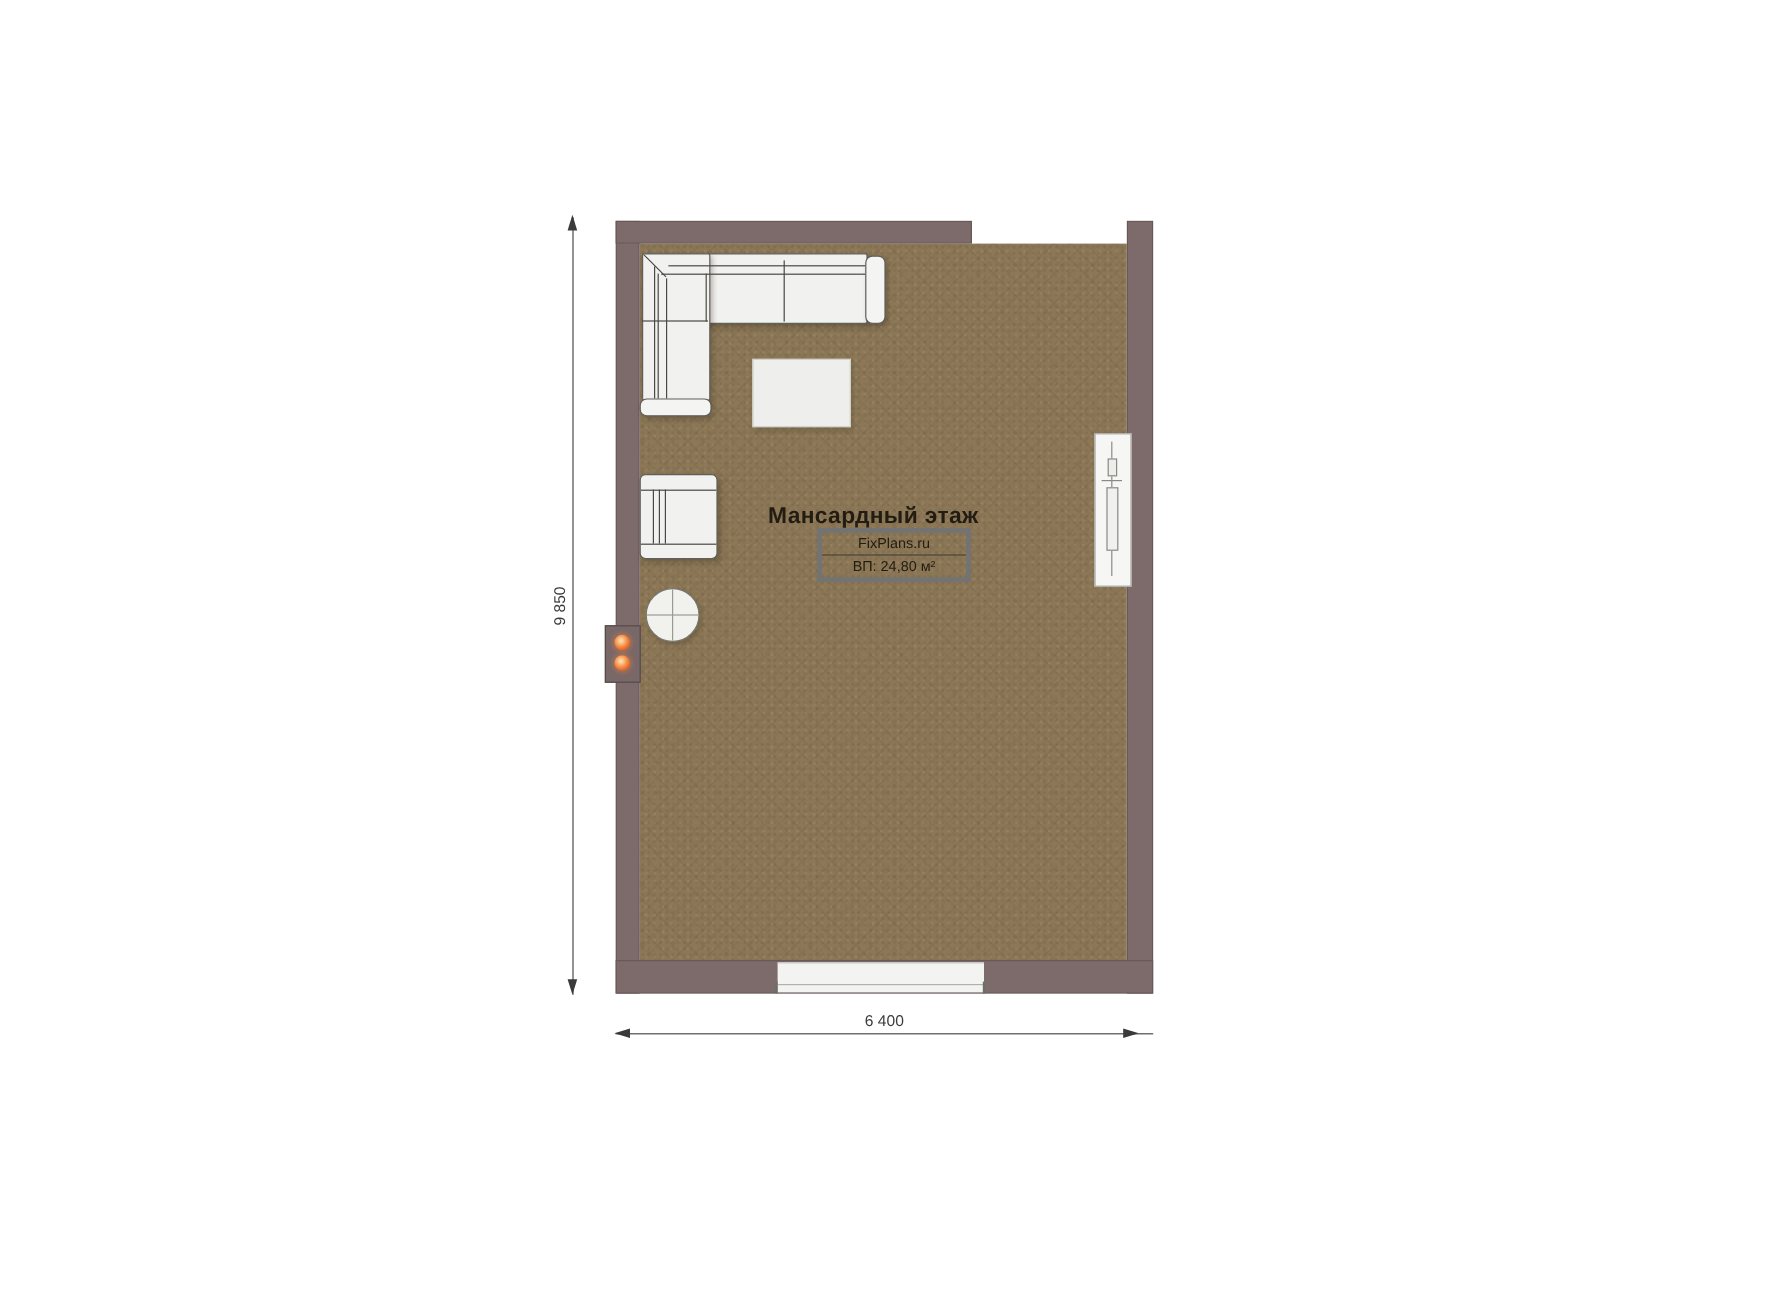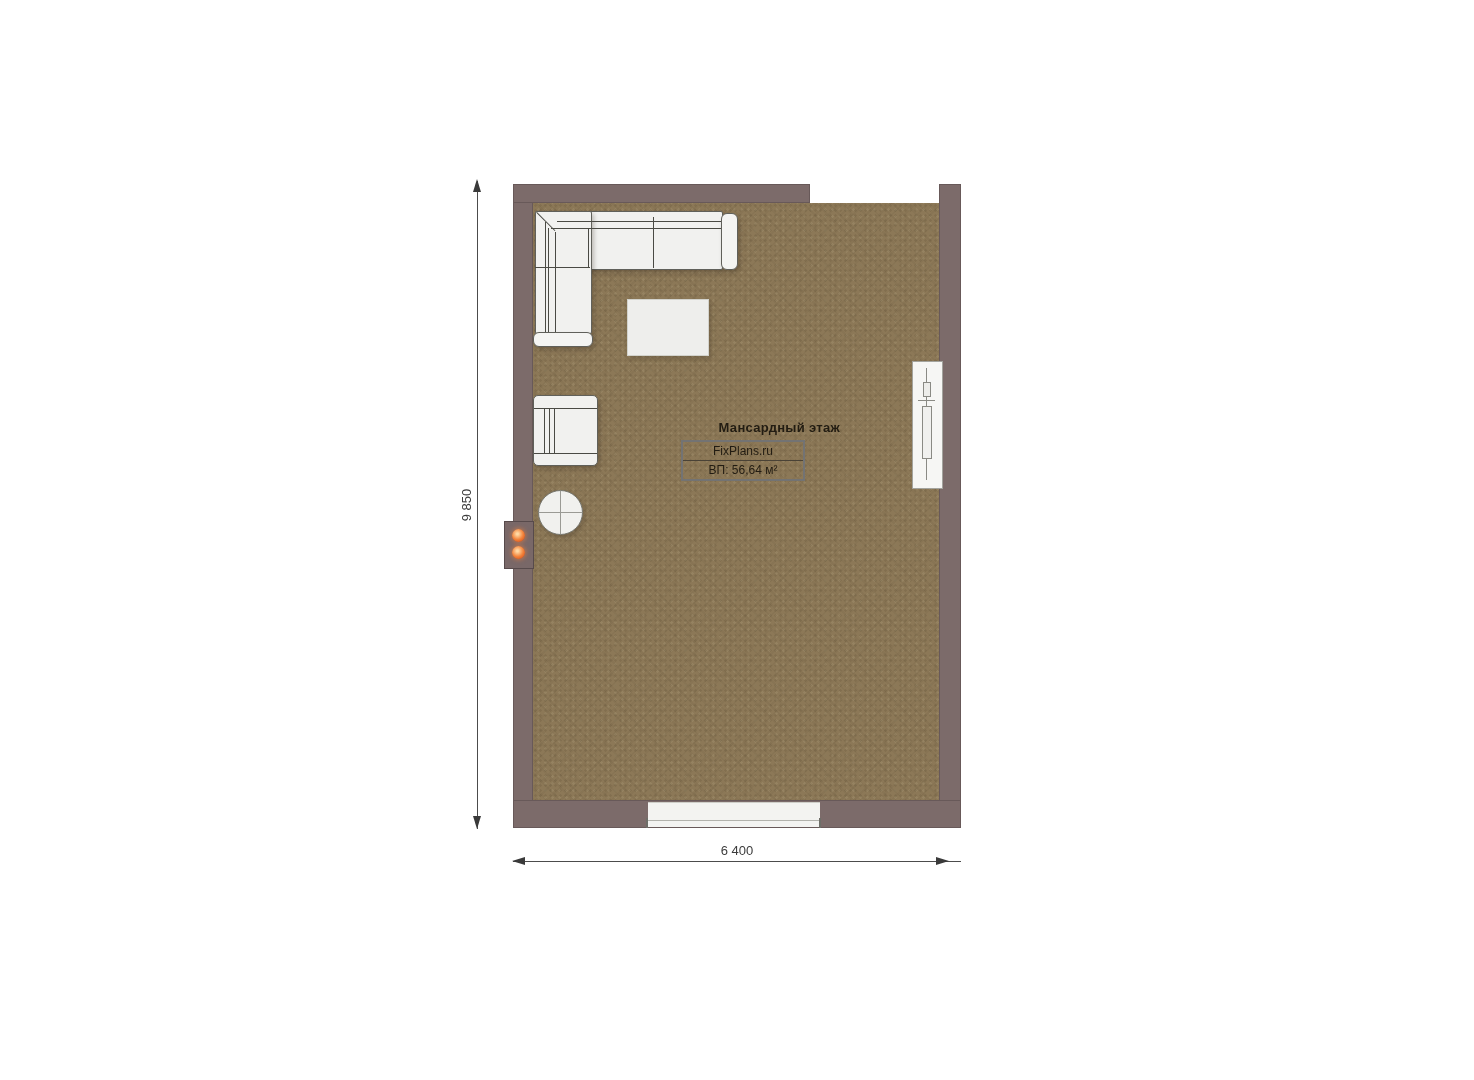--- a/index.html
+++ b/index.html
@@ -81,22 +81,22 @@
   .ac-v2{left:15px;top:12px;width:1px;height:45px;}
   .ac-v3{left:20px;top:12px;width:1px;height:45px;}
   .armchair .fline{background:#4a4a44;}
 
   
   .round-table{left:538px;top:490px;width:43px;height:43px;border-radius:50%;background:#f1f1ee;border:1px solid #77776f;overflow:hidden;box-shadow:2px 3px 4px rgba(50,40,30,0.22);}
   .round-table .rt-h{position:absolute;left:0;top:21px;width:100%;height:1px;background:#9a9a94;}
   .round-table .rt-v{position:absolute;left:21px;top:0;width:1px;height:100%;background:#9a9a94;}
 
   
-  .floor-title{left:640px;top:420px;width:200px;text-align:right;font-size:13px;font-weight:bold;color:#221c12;letter-spacing:0.3px;}
-  .title-box{left:681px;top:440px;width:120px;border:2px solid #737373;color:#221c12;font-size:12px;text-align:center;}
+  .floor-title{left:640px;top:420px;width:200px;text-align:left;font-size:19px;font-weight:bold;color:#221c12;letter-spacing:0.3px;}
+  .title-box{left:681px;top:440px;width:120px;border:4px solid #737373;color:#221c12;font-size:12px;text-align:center;}
   .title-box .row{height:18px;line-height:18px;}
   .title-box .row.first{border-bottom:1px solid #4a4236;}
 
   
   .dim-line{background:#4c4c4c;}
   .dim-v{left:477px;top:181px;width:1px;height:648px;}
   .dim-h{left:513px;top:861px;width:448px;height:1px;}
   .arrow{width:0;height:0;}
   .arrow-up{left:473px;top:179px;border-left:4px solid transparent;border-right:4px solid transparent;border-bottom:13px solid #3a3a3a;}
   .arrow-down{left:473px;top:816px;border-left:4px solid transparent;border-right:4px solid transparent;border-top:13px solid #3a3a3a;}
@@ -161,21 +161,21 @@
   </div>
 
   <div class="abs round-table">
     <div class="rt-h"></div>
     <div class="rt-v"></div>
   </div>
 
   <div class="abs floor-title">Мансардный этаж</div>
   <div class="abs title-box">
     <div class="row first">FixPlans.ru</div>
-    <div class="row">ВП: 56,64 м²</div>
+    <div class="row">ВП: 24,80 м²</div>
   </div>
 
   <div class="abs dim-line dim-v"></div>
   <div class="abs arrow arrow-up"></div>
   <div class="abs arrow arrow-down"></div>
   <div class="abs dim-label dim-label-v">9 850</div>
 
   <div class="abs dim-line dim-h"></div>
   <div class="abs arrow arrow-left"></div>
   <div class="abs arrow arrow-right"></div>

